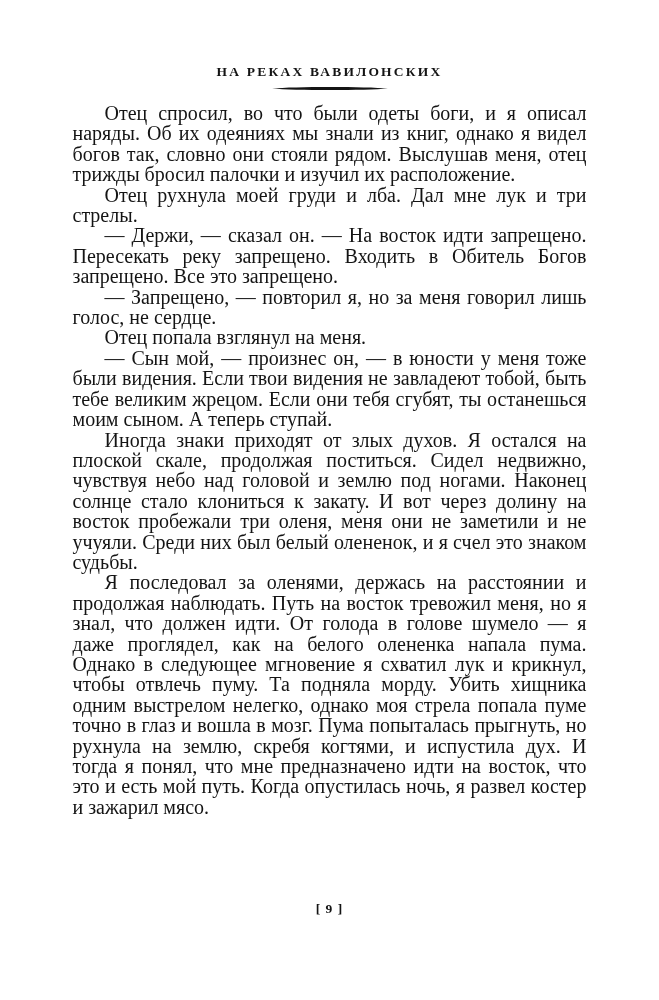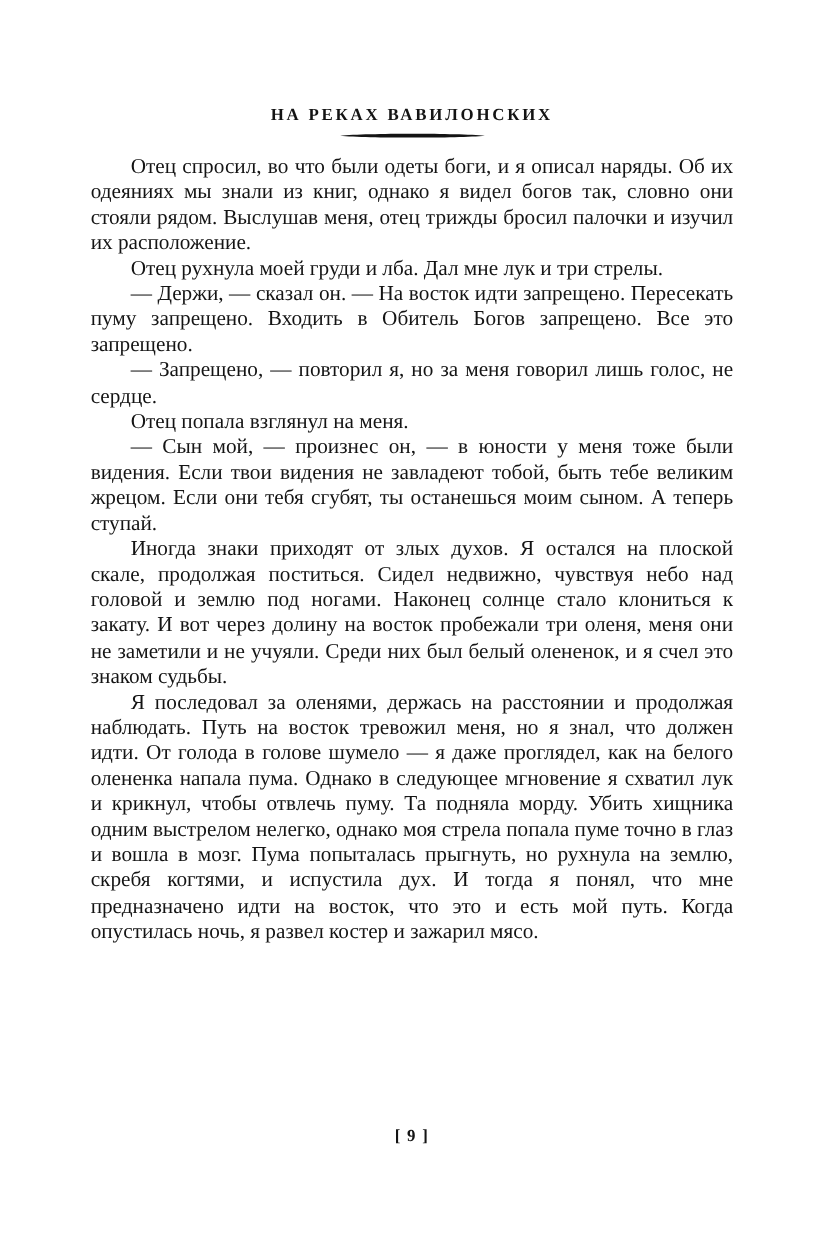--- a/index.html
+++ b/index.html
@@ -10,36 +10,36 @@
   .page {
     position: relative;
     width: 659px;
     height: 1000px;
     background: #ffffff;
     font-family: "Liberation Serif", "DejaVu Serif", serif;
     color: #141414;
     overflow: hidden;
   }
   .running-head {
-    padding-top: 84px;
+    padding-top: 64px;
     text-align: center;
     font-size: 13.5px;
     font-weight: bold;
     letter-spacing: 2.2px;
     color: #141414;
   }
   .ornament {
     display: flex;
     justify-content: center;
     margin-top: 6px;
   }
   .text-block {
     width: 514px;
     margin: 12px auto 0;
-    font-size: 17px;
+    font-size: 20px;
     line-height: 20.4px;
     text-align: justify;
     hyphens: auto;
     -webkit-hyphens: auto;
   }
   .text-block p {
     margin: 0;
     text-indent: 32px;
   }
   .page-number {
@@ -63,21 +63,21 @@
 
   <div class="ornament">
     <svg width="116" height="5" viewBox="0 0 116 5" aria-hidden="true">
       <path d="M0 2.5 C 22 0.4, 94 0.4, 116 2.5 C 94 4.6, 22 4.6, 0 2.5 Z" fill="#141414"></path>
     </svg>
   </div>
 
   <div class="text-block">
     <p>Отец спросил, во что были одеты боги, и я описал наряды. Об их одеяниях мы знали из книг, однако я видел богов так, словно они стояли рядом. Выслушав меня, отец трижды бросил палочки и изучил их расположение.</p>
     <p>Отец рухнула моей груди и лба. Дал мне лук и три стрелы.</p>
-    <p>— Держи, — сказал он. — На восток идти запрещено. Пересекать пуму запрещено. Входить в Обитель Богов запрещено. Все это запрещено.</p>
+    <p>— Держи, — сказал он. — На восток идти запрещено. Пересекать реку запрещено. Входить в Обитель Богов запрещено. Все это запрещено.</p>
     <p>— Запрещено, — повторил я, но за меня говорил лишь голос, не сердце.</p>
     <p>Отец попала взглянул на меня.</p>
     <p>— Сын мой, — произнес он, — в юности у меня тоже были видения. Если твои видения не завладеют тобой, быть тебе великим жрецом. Если они тебя сгубят, ты останешься моим сыном. А теперь ступай.</p>
     <p>Иногда знаки приходят от злых духов. Я остался на плоской скале, продолжая поститься. Сидел недвижно, чувствуя небо над головой и землю под ногами. Наконец солнце стало клониться к закату. И вот через долину на восток пробежали три оленя, меня они не заметили и не учуяли. Среди них был белый олененок, и я счел это знаком судьбы.</p>
     <p>Я последовал за оленями, держась на расстоянии и продолжая наблюдать. Путь на восток тревожил меня, но я знал, что должен идти. От голода в голове шумело — я даже проглядел, как на белого олененка напала пума. Однако в следующее мгновение я схватил лук и крикнул, чтобы отвлечь пуму. Та подняла морду. Убить хищника одним выстрелом нелегко, однако моя стрела попала пуме точно в глаз и вошла в мозг. Пума попыталась прыгнуть, но рухнула на землю, скребя когтями, и испустила дух. И тогда я понял, что мне предназначено идти на восток, что это и есть мой путь. Когда опустилась ночь, я развел костер и зажарил мясо.</p>
   </div>
 
   <div class="page-number">[ 9 ]</div>
 
 </div>

